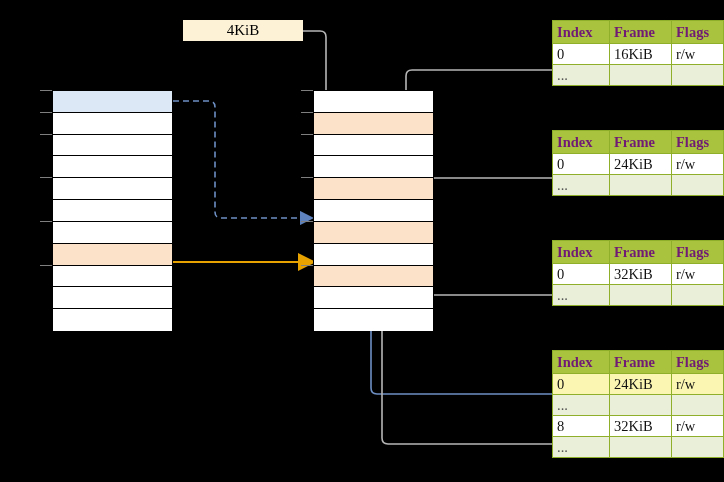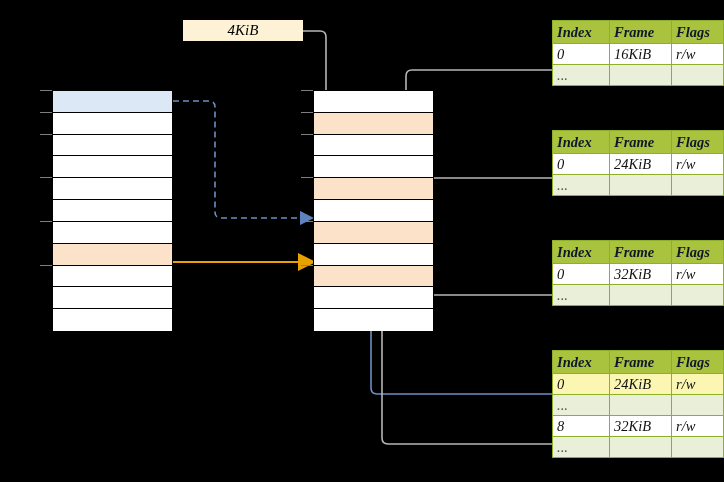--- a/index.html
+++ b/index.html
@@ -1,17 +1,17 @@
 <!DOCTYPE html>
 <html><head>
 <meta charset="utf-8">
 <style>
   html,body{margin:0;padding:0;background:#000;}
   body{width:724px;height:482px;overflow:hidden;font-family:"Liberation Serif","DejaVu Serif",serif;}
-  #stage{position:relative;width:724px;height:482px;background:#000;font-style:italic;}
+  #stage{position:relative;width:724px;height:482px;background:#000;}
 
   
   .abs{position:absolute;}
 
   
   .memcol{position:absolute;border:1px solid #000;box-sizing:border-box;}
   .memrow{box-sizing:border-box;border-bottom:1px solid #000;background:#ffffff;width:100%;}
   .memrow:last-child{border-bottom:none;}
   .memrow.blue{background:#dde8f7;}
   .memrow.peach{background:#fde2ca;}
@@ -21,21 +21,21 @@
 
   
   .sizebox{position:absolute;background:#fdf2d5;border:none;display:flex;
            align-items:center;justify-content:center;color:#000;font-size:15px;}
 
   
   .ptable{position:absolute;border-collapse:collapse;background:#000;
           font-size:14.5px;line-height:1;}
   .ptable td,.ptable th{border:1px solid #8fae2a;padding:2px 4px;
           text-align:left;vertical-align:middle;height:21px;box-sizing:border-box;}
-  .ptable th{background:#aac33f;color:#0f172a;font-weight:bold;height:23px;}
+  .ptable th{background:#aac33f;color:#701a75;font-weight:bold;height:23px;}
   .ptable td{background:#ffffff;color:#111;}
   .ptable tr.alt td{background:#e9efd8;color:#555;}
   .ptable td.hl{background:#fbf6b2;}
   .col-index{width:57px;}
   .col-frame{width:62px;margin-left:36px;}
   .col-flags{width:52px;}
 
   
   #wires{position:absolute;left:0;top:0;width:724px;height:482px;pointer-events:none;}
 </style>

